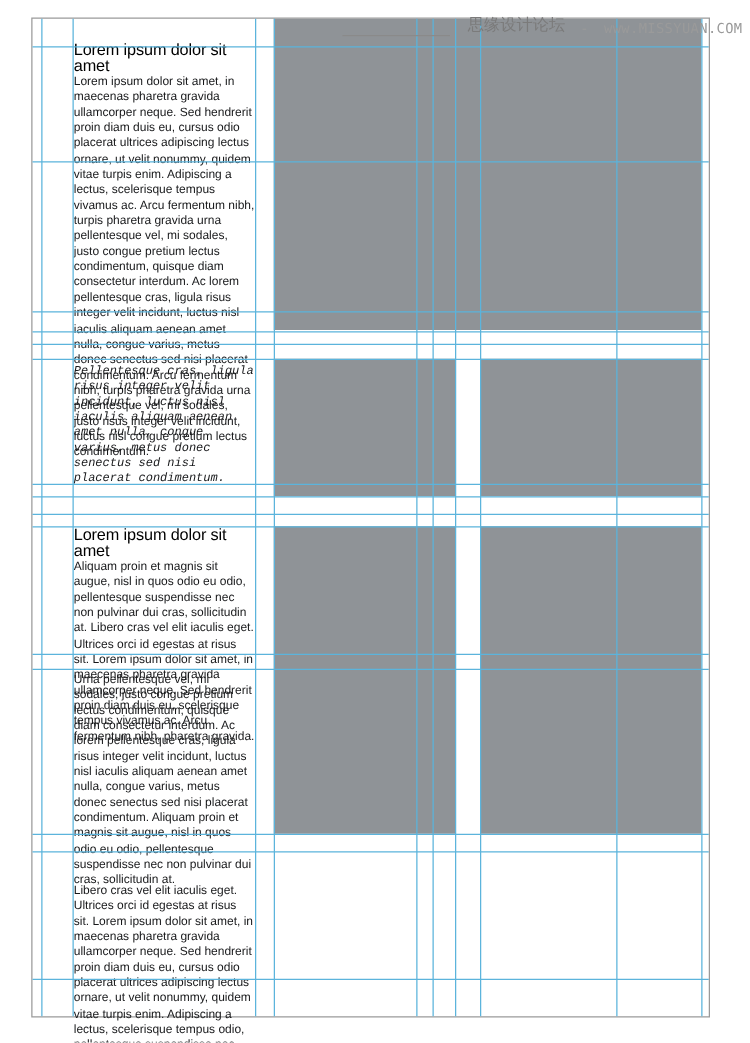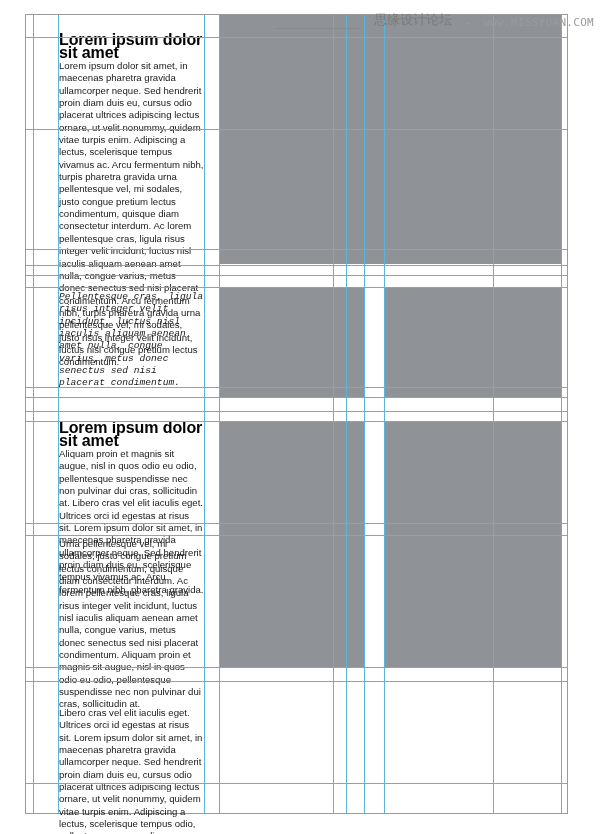--- a/index.html
+++ b/index.html
@@ -43,23 +43,23 @@
     z-index: 4;
     color: #1a1a1a;
   }
   .frame p {
     font-size: 9.6px;
     line-height: 12.35px;
     text-align: left;
     color: #17181a;
   }
   .frame h2 {
-    font-size: 16px;
+    font-size: 13px;
     line-height: 13px;
-    font-weight: bold;
+    font-weight: normal;
     color: #000;
     margin-bottom: 1px;
     letter-spacing: -0.1px;
   }
   .frame.italic p { font-style: italic; }
 
   
   #watermark {
     position: absolute;
     right: 6px; top: 11px;

